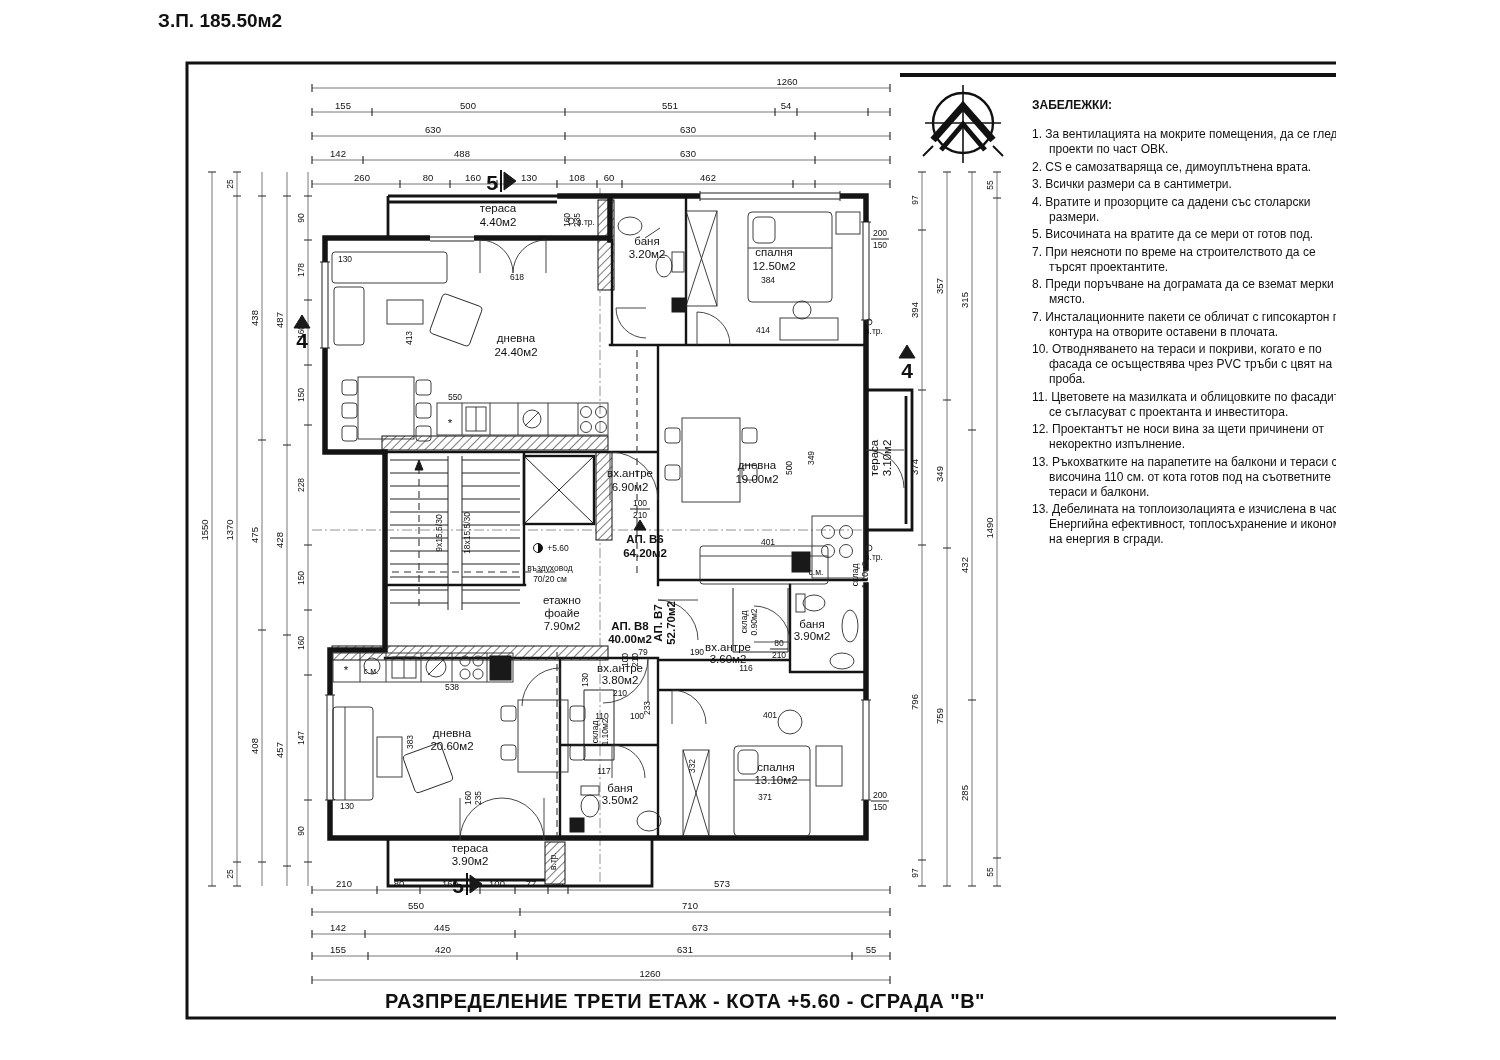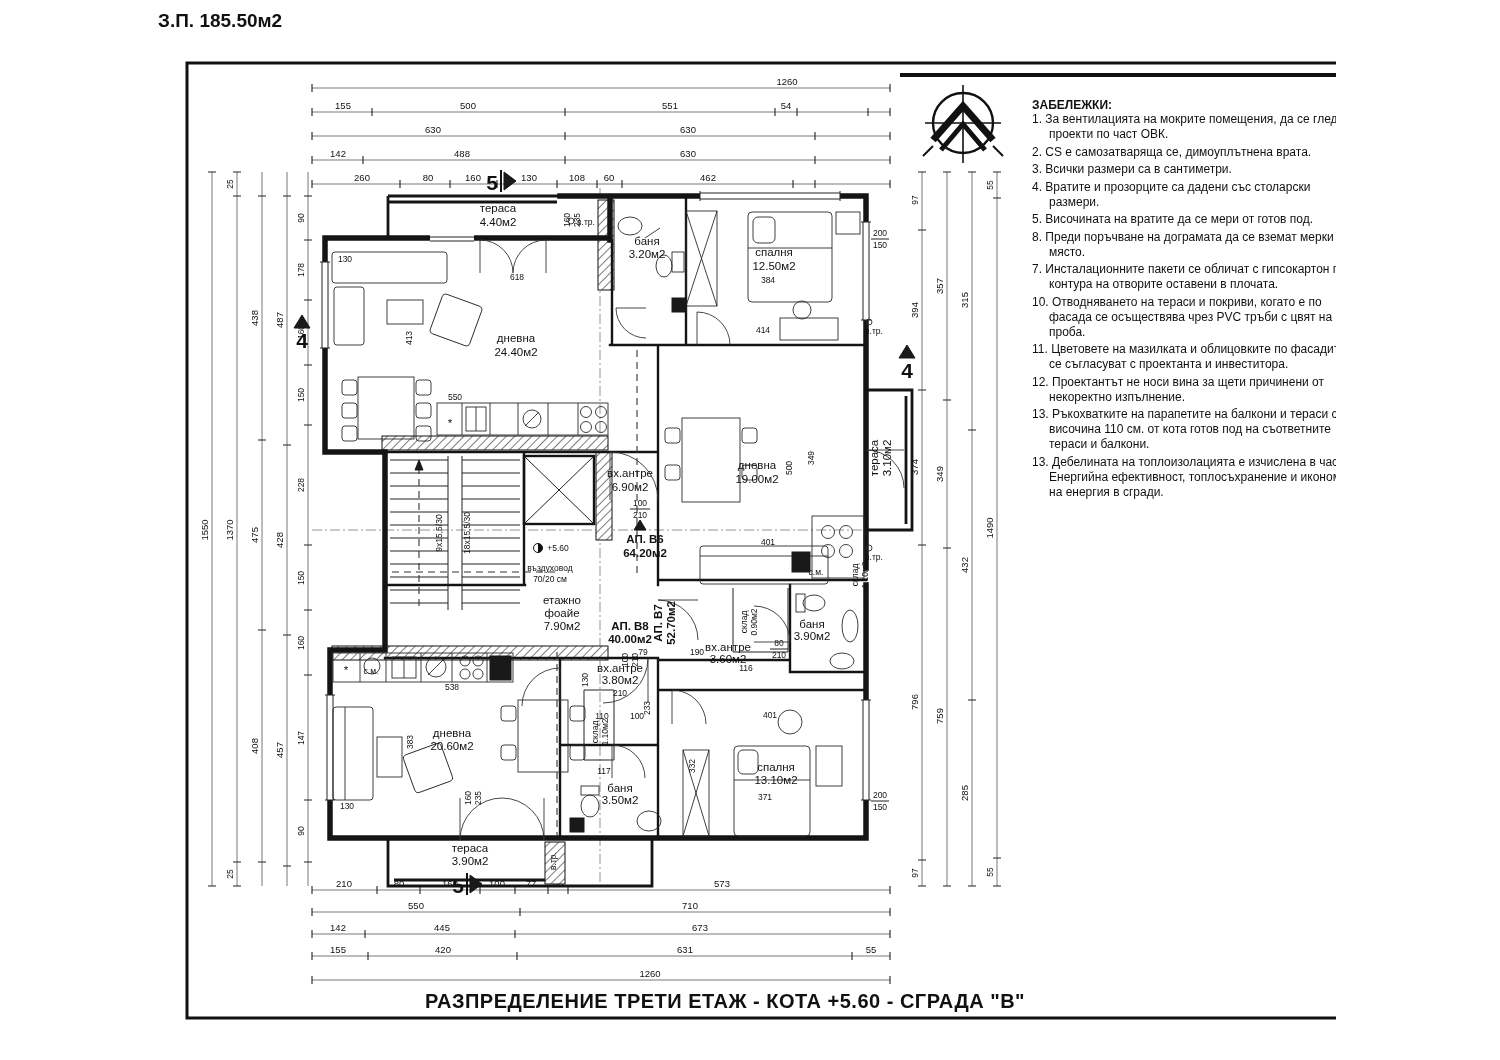--- a/index.html
+++ b/index.html
@@ -1,25 +1,25 @@
 <!DOCTYPE html>
 <html><head>
 <meta charset="utf-8">
 <style>
   html,body{margin:0;padding:0;background:#fff;}
   .stage{position:relative;width:1336px;height:1060px;background:#fff;overflow:hidden;
          font-family:"Liberation Sans",sans-serif;color:#111;}
   .stage svg{position:absolute;left:0;top:0;}
   .title-top{position:absolute;left:158px;top:10px;font-size:19px;font-weight:bold;}
   .title-bottom{position:absolute;left:190px;top:990px;width:990px;text-align:center;
-                font-size:20px;font-weight:bold;letter-spacing:.5px;padding-left:40px;}
+                font-size:20px;font-weight:bold;letter-spacing:.5px;}
   .watermark{position:absolute;left:125px;top:934px;font-size:35px;font-weight:bold;
              color:rgba(214,125,125,.85);letter-spacing:1px;white-space:nowrap;z-index:5;}
   .notes{position:absolute;left:1032px;top:98px;width:324px;}
-  .notes .nt{font-size:12px;font-weight:bold;}
+  .notes .nt{font-size:12px;font-weight:bold;margin-bottom:15px;}
   .notes .note{font-size:12px;line-height:15px;font-weight:400;margin-bottom:2.5px;
                padding-left:17px;text-indent:-17px;}
   
   .fr{fill:none;stroke:#111;stroke-width:3;}
   .wx{stroke:#141414;stroke-width:5.5;fill:none;stroke-linecap:square;}
   .wi{stroke:#141414;stroke-width:2.4;fill:none;stroke-linecap:square;}
   .wp{stroke:#141414;stroke-width:2.8;fill:none;}
   .wt{stroke:#222;stroke-width:1;fill:none;}
   .fu{stroke:#2a2a2a;stroke-width:.9;fill:none;}
   .fud{fill:#191919;stroke:#191919;}
@@ -471,20 +471,21 @@
     <path class="ds" d="M557,652 V836 M637,350 V575 M392,572 H560"></path>
   </svg>
 
   <div class="notes">
     <div class="nt">ЗАБЕЛЕЖКИ:</div>
     <div class="note">1.  За вентилацията на мокрите помещения, да се гледат проекти по част ОВК.</div>
     <div class="note">2.  CS е самозатваряща се, димоуплътнена врата.</div>
     <div class="note">3.  Всички размери са в сантиметри.</div>
     <div class="note">4.  Вратите и прозорците са дадени със столарски размери.</div>
     <div class="note">5.  Височината на вратите да се мери от готов под.</div>
+    <div class="note">7.  При неясноти по време на строителството да се търсят проектантите.</div>
     <div class="note">8.  Преди поръчване на дограмата да се вземат мерки от място.</div>
     <div class="note">7.  Инсталационните пакети се обличат с гипсокартон по контура на отворите оставени в плочата.</div>
     <div class="note">10. Отводняването на тераси и покриви, когато е по фасада се осъществява чрез  PVC тръби с цвят на проба.</div>
     <div class="note">11. Цветовете на мазилката и облицовките по фасадите се съгласуват с проектанта и инвеститора.</div>
     <div class="note">12. Проектантът не носи вина за щети причинени от некоректно изпълнение.</div>
     <div class="note">13. Ръкохватките на парапетите на балкони и тераси са с височина 110 см. от кота готов под на съответните тераси и балкони.</div>
     <div class="note">13. Дебелината на топлоизолацията е изчислена в част Енергийна ефективност, топлосъхранение и икономия на енергия в сгради.</div>
   </div>
 
   <div class="title-bottom">РАЗПРЕДЕЛЕНИЕ ТРЕТИ ЕТАЖ - КОТА +5.60  -  СГРАДА  "В"</div>

